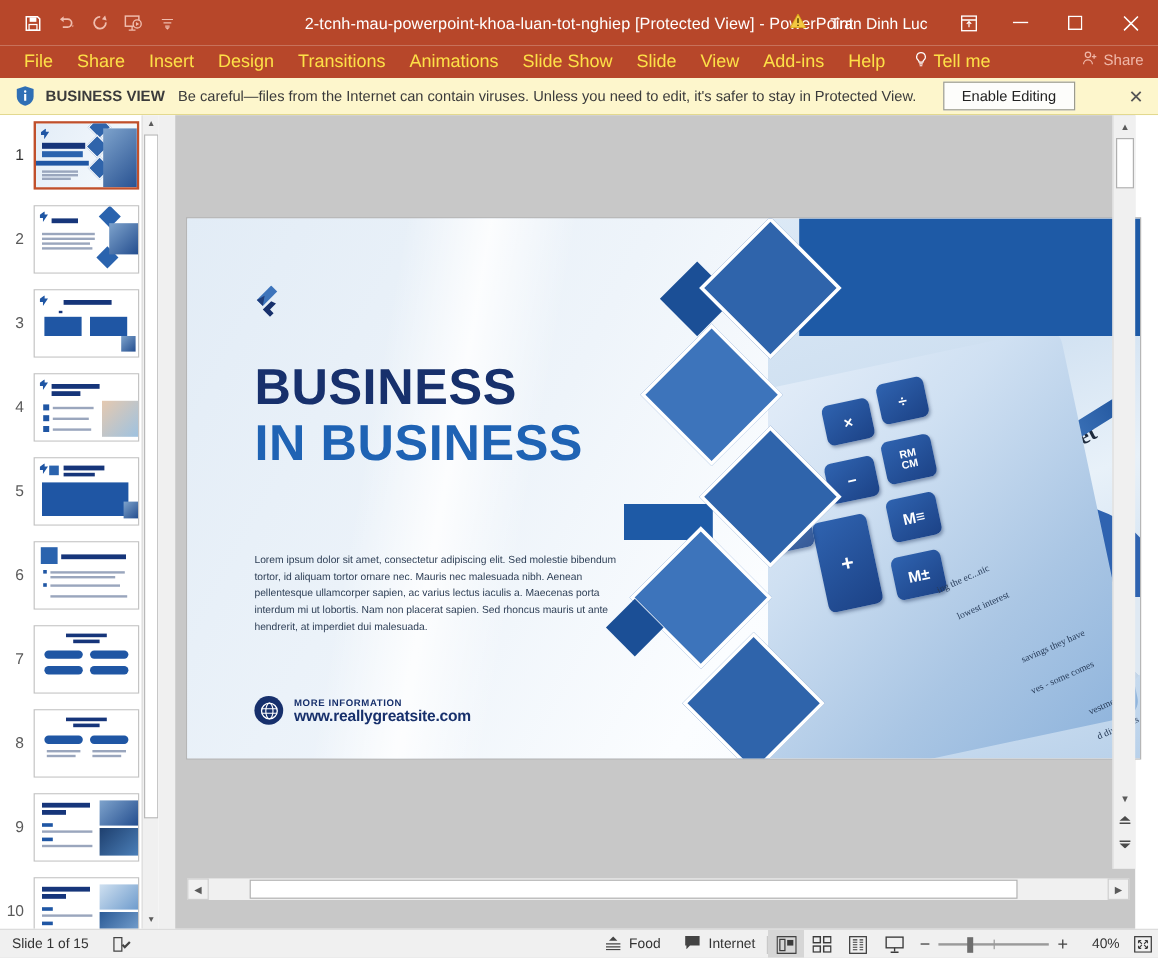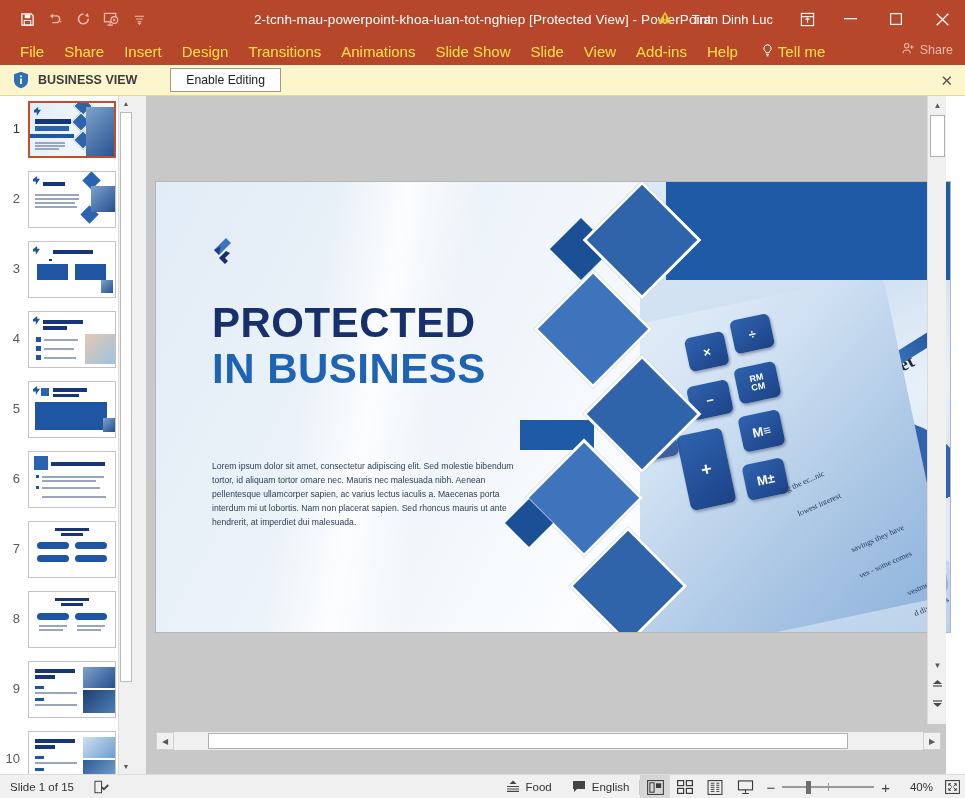--- a/index.html
+++ b/index.html
@@ -384,20 +384,21 @@
   </div>
 
   <div class="pvbar">
     <div class="pv-icon">
       <svg width="16" height="18" viewBox="0 0 16 18">
           <path d="M8 0.8L15 3.2v6c0 4.4-3.2 7-7 8-3.8-1-7-3.6-7-8v-6z" fill="#2f6fb5"></path>
           <path d="M8 4.2a1 1 0 1 1 0 2 1 1 0 0 1 0-2zM7.1 7.4h1.8v5.6H7.1z" fill="#fff"></path>
         </svg>
     </div>
     <div class="pv-title">BUSINESS VIEW</div>
+    <div class="pv-msg">Be careful—files from the Internet can contain viruses. Unless you need to edit, it's safer to stay in Protected View.</div>
     <button class="pv-enable">Enable Editing</button>
     <div class="pv-close">✕</div>
   </div>
 
   <div class="work">
 
     <div class="thumbpane">
 
       <div class="thumb-row active">
         <div class="thumb-num">1</div>
@@ -623,26 +624,39 @@
           <div class="sl-logo">
             <div class="sl-logo-mark">
               <svg width="25" height="28" viewBox="0 0 25 28">
                 <path d="M14 0L2 12l5 5 12-12z" fill="#3d74bb"></path>
                 <path d="M14 13l-7 7 6 6 3-3-3-3 5-5z" fill="#17306c"></path>
                 <path d="M8.5 8.5L2 12l5 5z" fill="#17306c" opacity=".8"></path>
               </svg>
             </div>
           </div>
 
-          <div class="sl-title1">PROTECTED</div>
+          <div class="sl-title1">BUSINESS</div>
           <div class="sl-title2">IN BUSINESS</div>
 
 
           <div class="sl-body">Lorem ipsum dolor sit amet, consectetur adipiscing elit. Sed molestie bibendum tortor, id aliquam tortor ornare nec. Mauris nec malesuada nibh. Aenean pellentesque ullamcorper sapien, ac varius lectus iaculis a. Maecenas porta interdum mi ut lobortis. Nam non placerat sapien. Sed rhoncus mauris ut ante hendrerit, at imperdiet dui malesuada.</div>
 
+          <div class="sl-more">
+            <div class="sl-globe">
+              <svg width="15" height="15" viewBox="0 0 16 16">
+                  <circle cx="8" cy="8" r="7" fill="none" stroke="#fff" stroke-width="1.2"></circle>
+                  <ellipse cx="8" cy="8" rx="3.2" ry="7" fill="none" stroke="#fff" stroke-width="1"></ellipse>
+                  <path d="M1.2 6h13.6M1.2 10h13.6" stroke="#fff" stroke-width="1"></path>
+                </svg>
+            </div>
+            <div>
+              <div class="sl-more-lbl">MORE INFORMATION</div>
+              <div class="sl-more-url">www.reallygreatsite.com</div>
+            </div>
+          </div>
         </div>
       </div>
 
       <div class="v-scroll">
         <div class="vs-arrow">▲</div>
         <div class="vs-thumb"></div>
         <div class="vs-arrow" style="position:absolute;bottom:50px;left:0;">▼</div>
         <div class="vs-nav" style="bottom:32px;">
           <svg width="11" height="9" viewBox="0 0 11 9">
               <path d="M5.5 0L10 4H1z" fill="#4a4a4a"></path>
@@ -685,21 +699,21 @@
             </svg>
         </span>
         <span>Food</span>
       </div>
       <div class="sb-item">
         <span>
           <svg width="14" height="13" viewBox="0 0 14 13">
               <path d="M1 1h12v8H5l-3 3V9H1z" fill="#444"></path>
             </svg>
         </span>
-        <span>English</span>
+        <span>Internet</span>
       </div>
       <div class="sb-sep"></div>
 
       <div class="view-btn active">
         <svg width="17" height="15" viewBox="0 0 18 16">
             <rect x="0.6" y="0.6" width="16.8" height="14.8" fill="none" stroke="#3a3a3a" stroke-width="1.1"></rect>
             <rect x="3" y="3" width="4.5" height="10" fill="none" stroke="#3a3a3a" stroke-width="1.1"></rect>
             <rect x="9.5" y="3.5" width="5.5" height="5" fill="#3a3a3a"></rect>
           </svg>
       </div>

